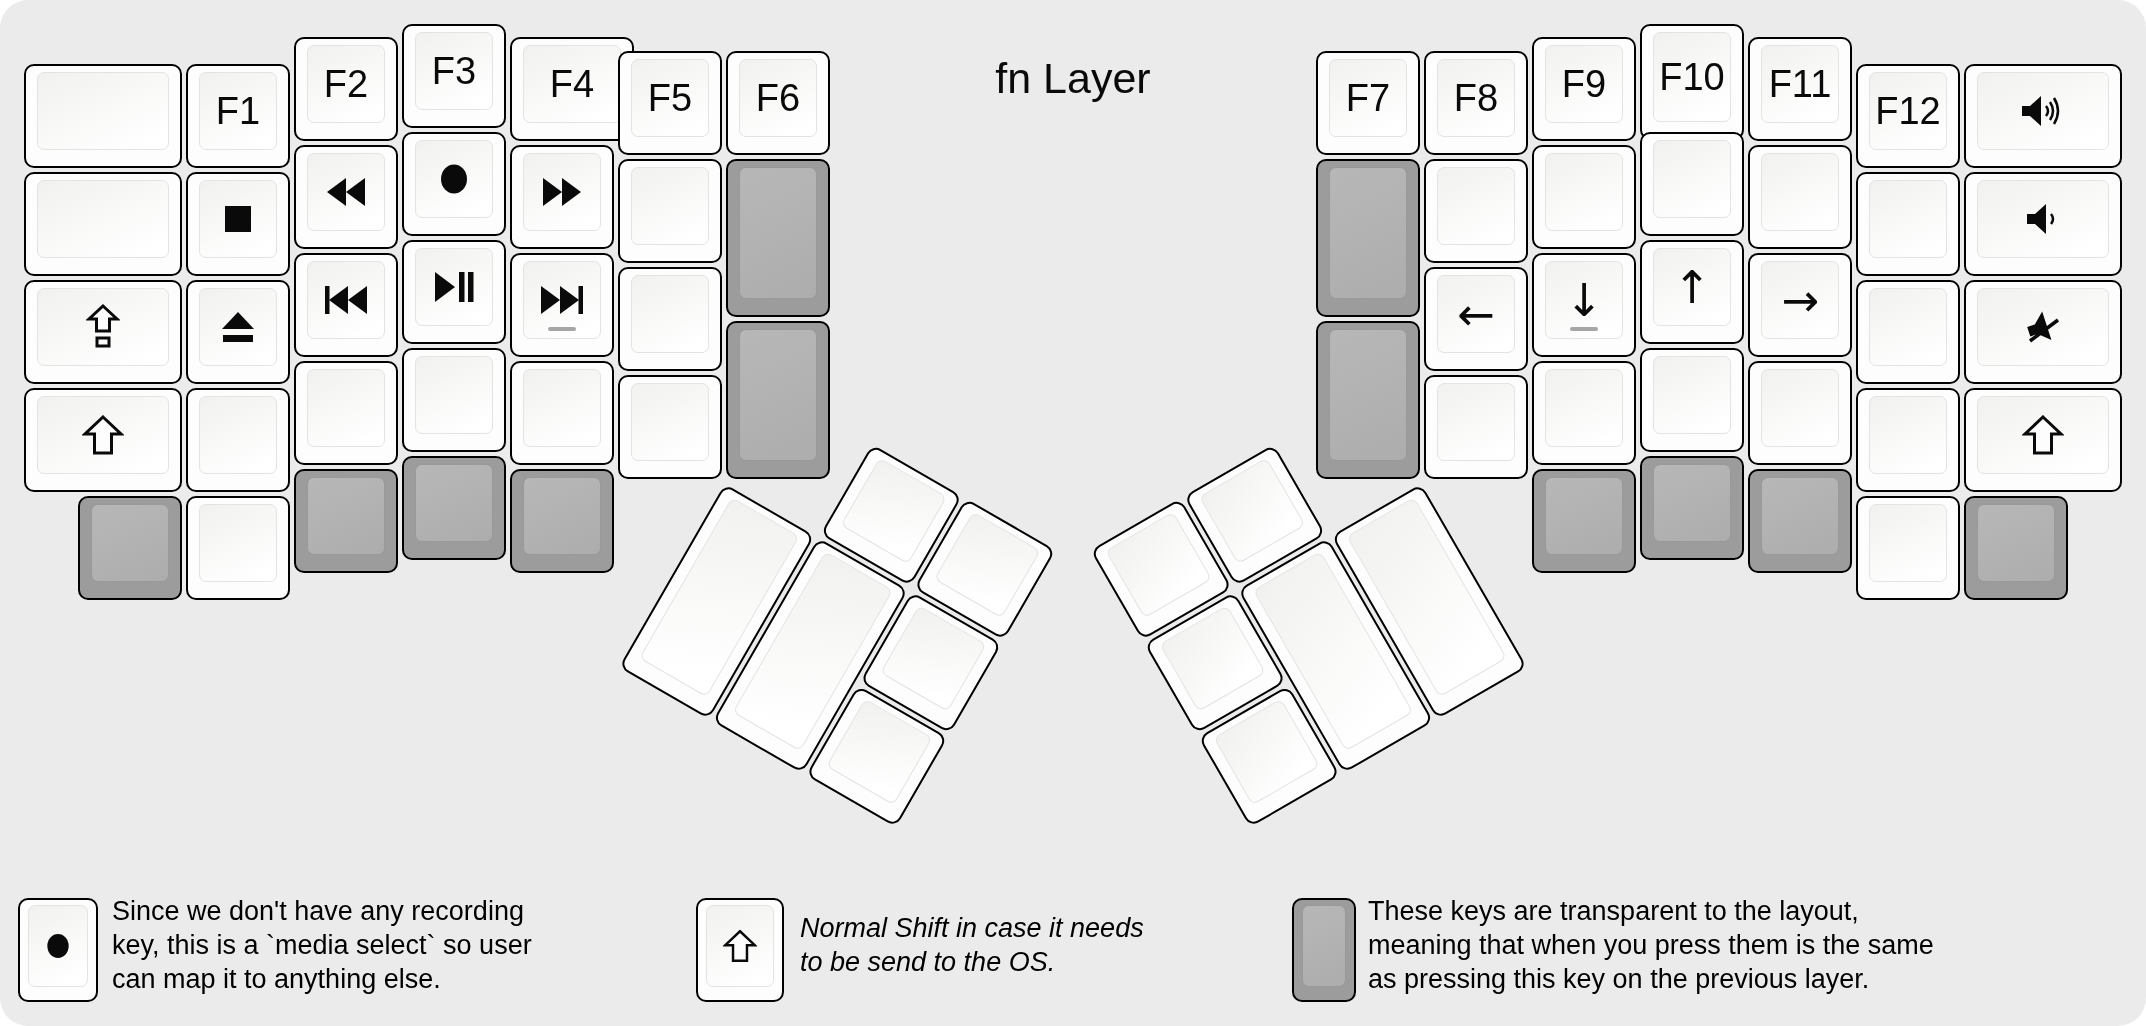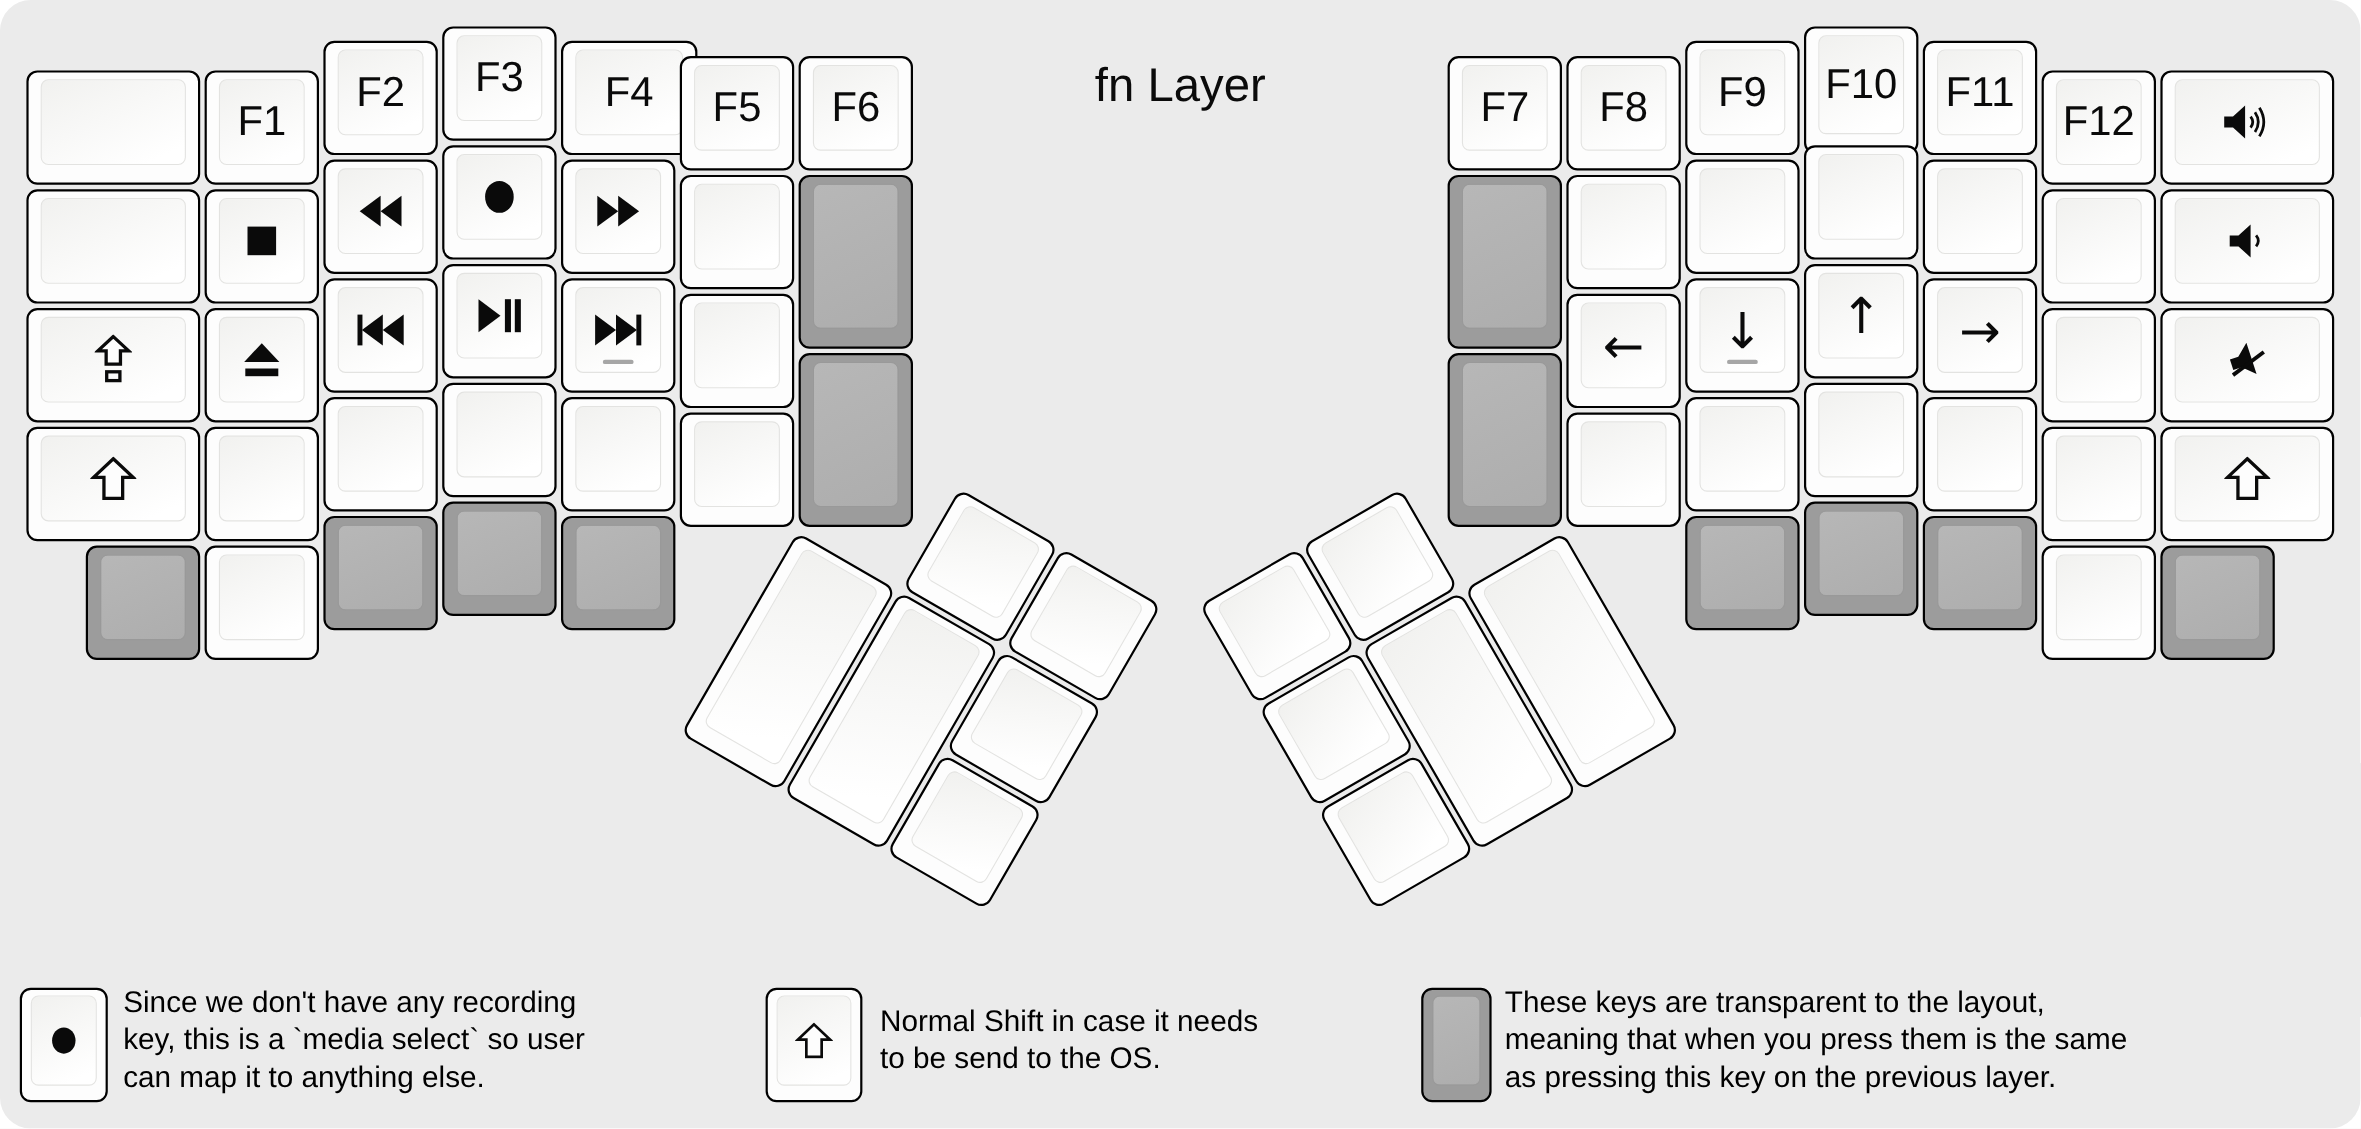--- a/index.html
+++ b/index.html
@@ -32,21 +32,21 @@
   .homing{
     position:absolute; bottom:7px; left:50%; transform:translateX(-50%);
     width:28px; height:4px; background:#a6a6a6; border-radius:2px;
   }
   .thumb-cluster{ position:absolute; width:0; height:0; transform-origin:0 0; }
   .legend-text{
     position:absolute; font-size:27px; line-height:34px; color:#000;
     white-space:pre-line;
   }
   #legend-text-0{ left:112px;  top:894px; }
-  #legend-text-1{ left:800px;  top:911px; }
+  #legend-text-1{ left:800px;  top:911px;font-style:italic; }
   #legend-text-2{ left:1368px; top:894px; }
 </style>
 </head>
 <body>
 
 <div class="canvas">
   <div class="board-title">fn Layer</div>
   <div id="left-board">
       <div class="key white" style="left: 24px; top: 64px; width: 158px; height: 104px;">
         <div class="keytop"></div>

